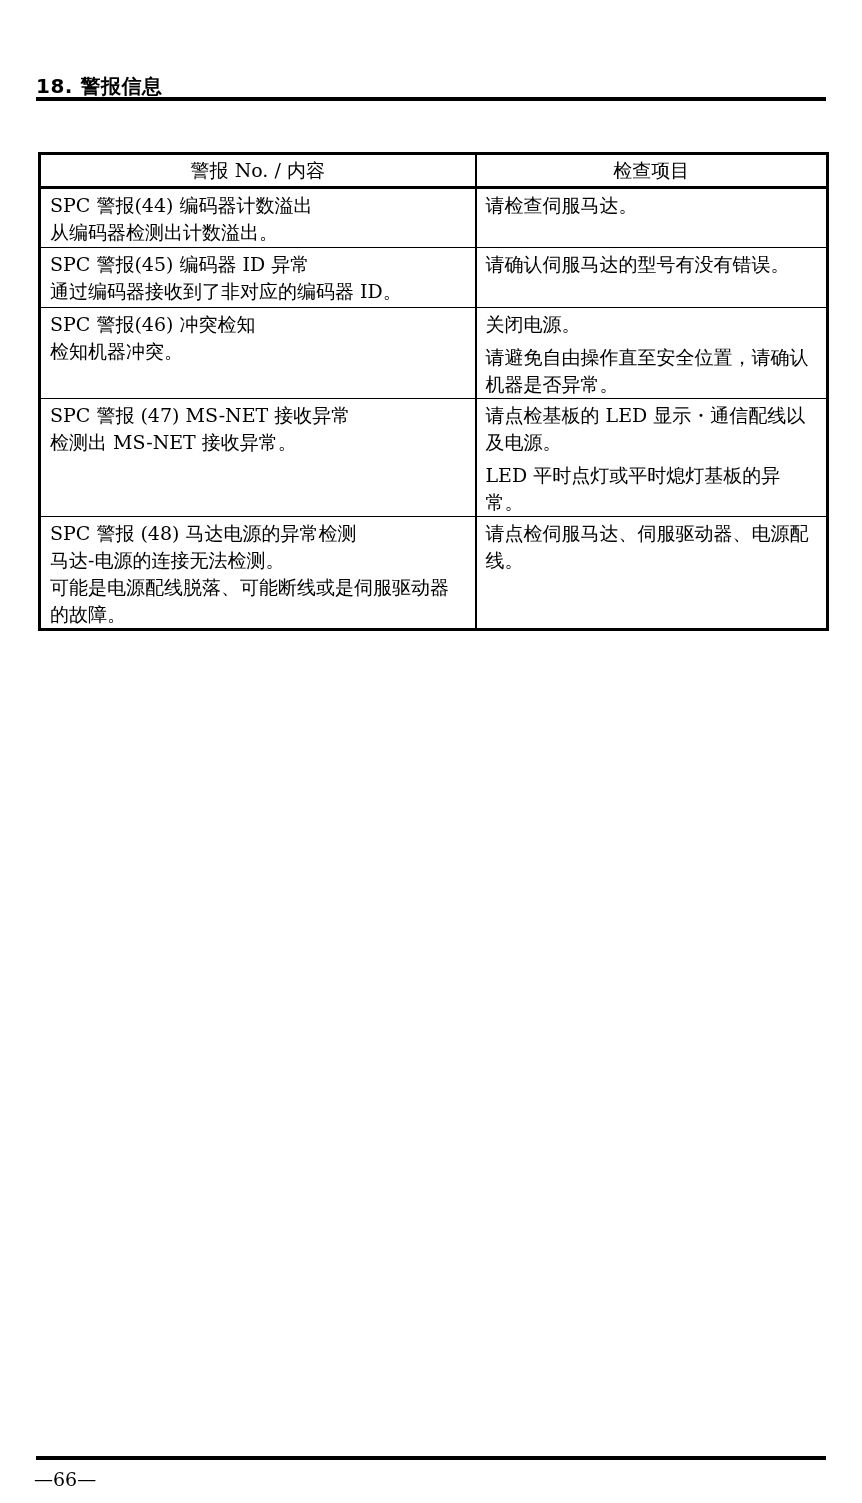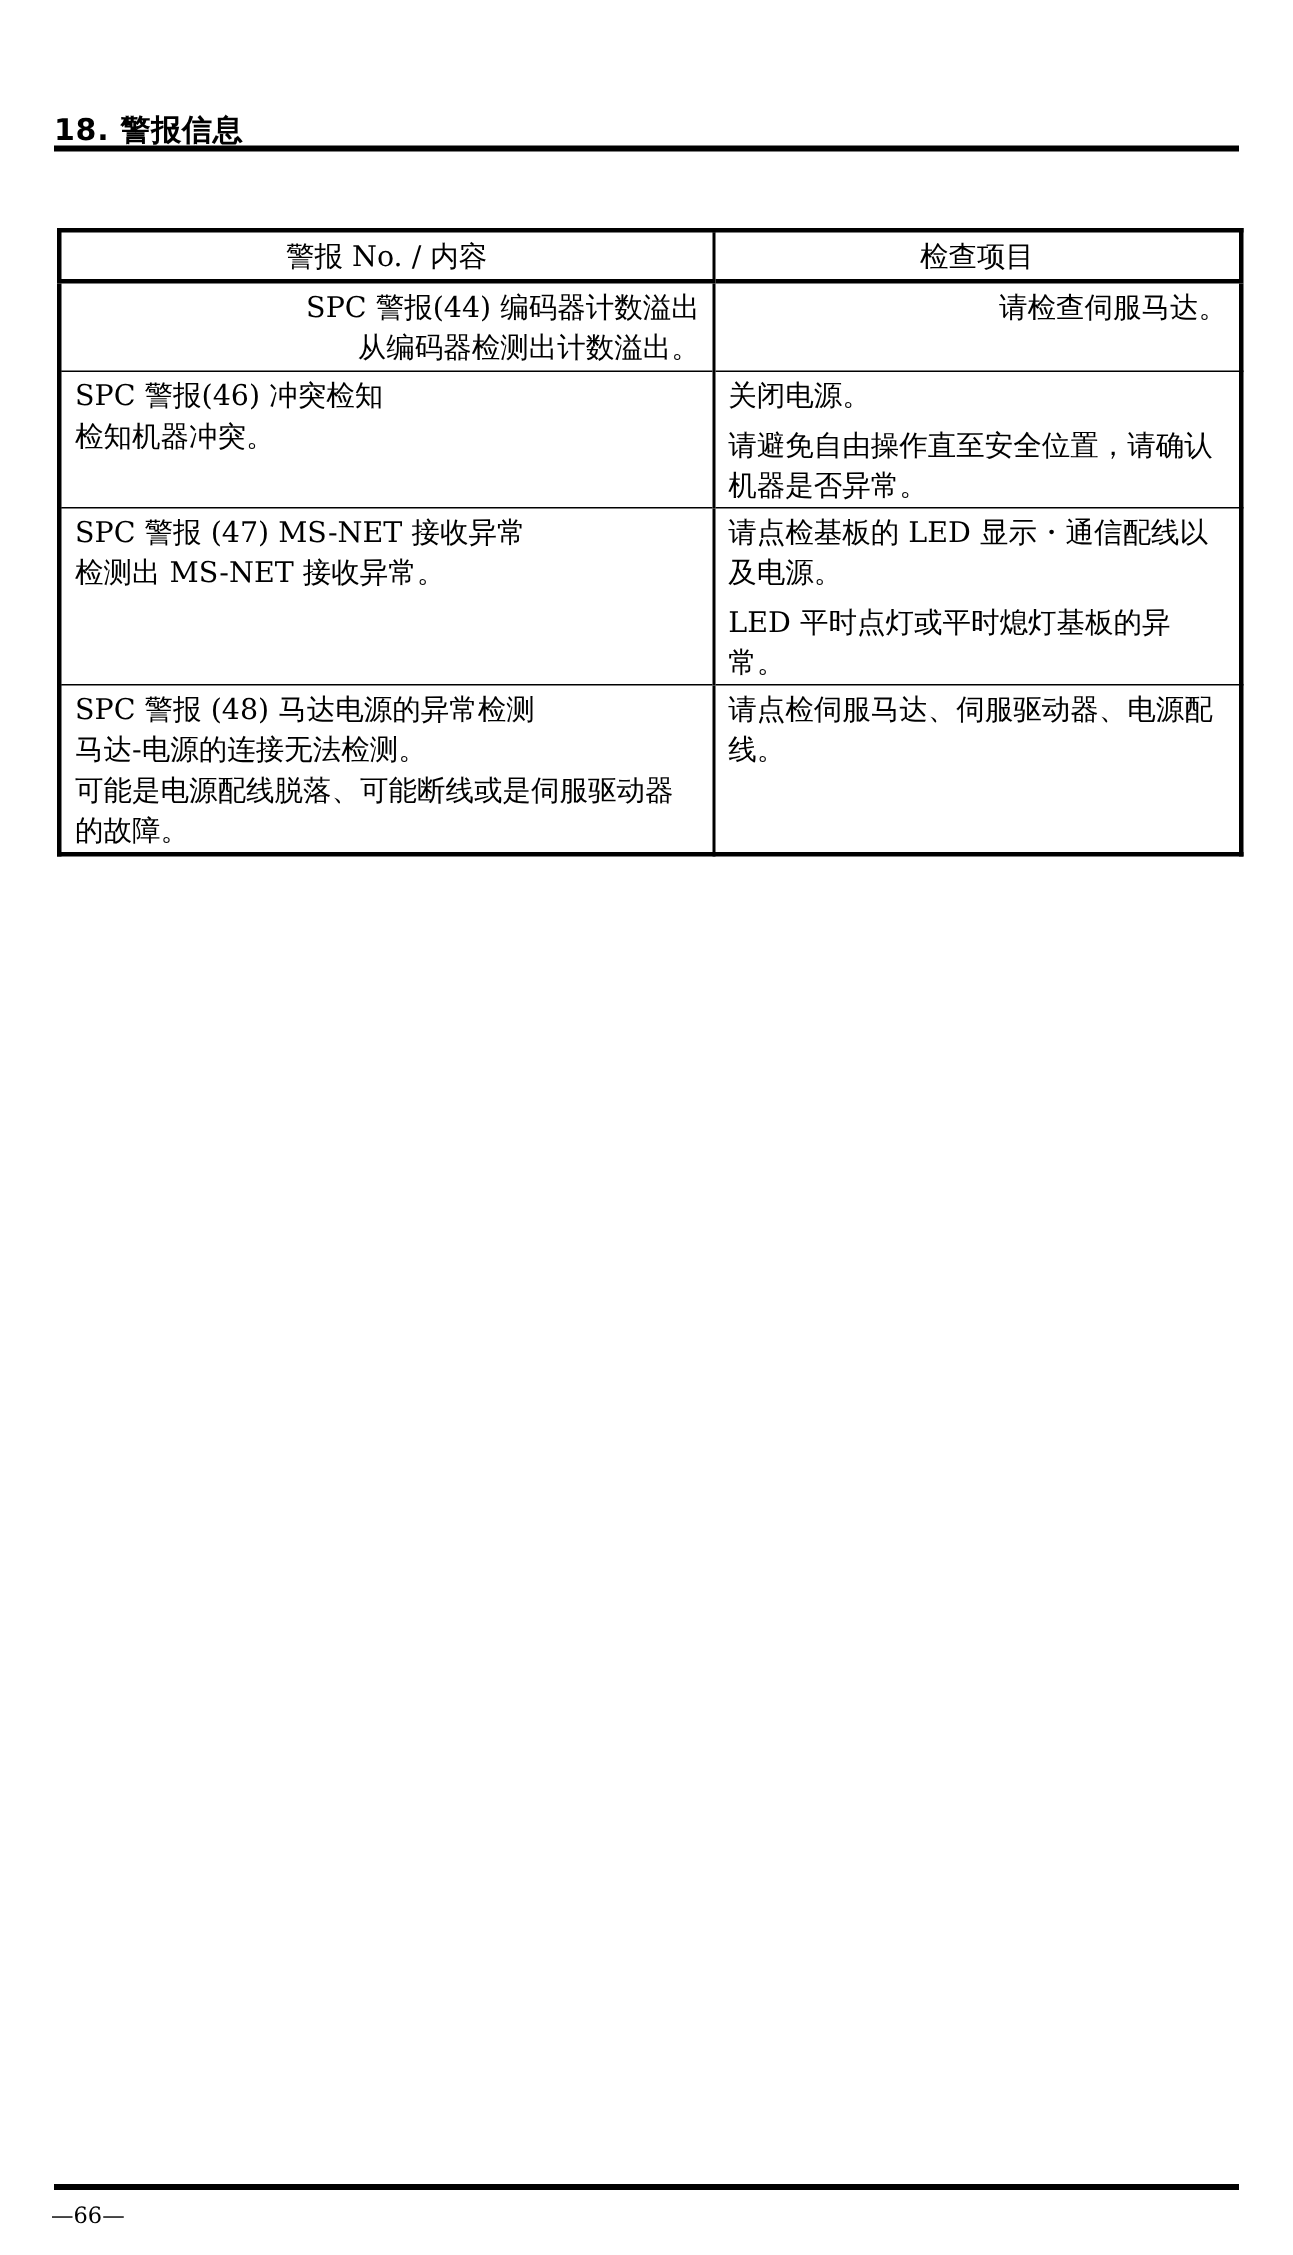--- a/index.html
+++ b/index.html
@@ -64,36 +64,36 @@
     line-height: 27px;
     overflow: hidden;
   }
   table.alarm-table td.alarm-cell { border-right: 2px solid #000000; }
 
   td p { margin: 0; }
   td.check-cell p { margin: 0 0 6px 0; }
   td.check-cell p:last-child { margin-bottom: 0; }
 
   tr.row-h90  { height: 90px; }
-  tr.row-h60  { height: 60px; text-align: right; }
+  tr.row-h60  { height: 60px; }
   tr.row-h108 { height: 108px; }
 
   .footer-rule {
     position: absolute;
     left: 36px;
     top: 1456px;
     width: 790px;
     height: 4px;
     background: #000000;
   }
   .page-number {
     position: absolute;
     left: 34px;
     top: 1468px;
-    font-size: 15px;
+    font-size: 19px;
     white-space: nowrap;
     text-align: right;
   }
 </style>
 </head>
 <body>
 
 <div class="page">
 
   <div class="header-title">18. 警报信息</div>
@@ -111,20 +111,29 @@
       </tr>
     </thead>
     <tbody>
       <tr class="row-h60">
         <td class="alarm-cell">
           <p>SPC 警报(44) 编码器计数溢出</p>
           <p>从编码器检测出计数溢出。</p>
         </td>
         <td class="check-cell">
           <p>请检查伺服马达。</p>
+        </td>
+      </tr>
+      <tr class="row-h60">
+        <td class="alarm-cell">
+          <p>SPC 警报(45) 编码器 ID 异常</p>
+          <p>通过编码器接收到了非对应的编码器 ID。</p>
+        </td>
+        <td class="check-cell">
+          <p>请确认伺服马达的型号有没有错误。</p>
         </td>
       </tr>
       <tr class="row-h90">
         <td class="alarm-cell">
           <p>SPC 警报(46) 冲突检知</p>
           <p>检知机器冲突。</p>
         </td>
         <td class="check-cell">
           <p>关闭电源。</p>
           <p>请避免自由操作直至安全位置，请确认机器是否异常。</p>

